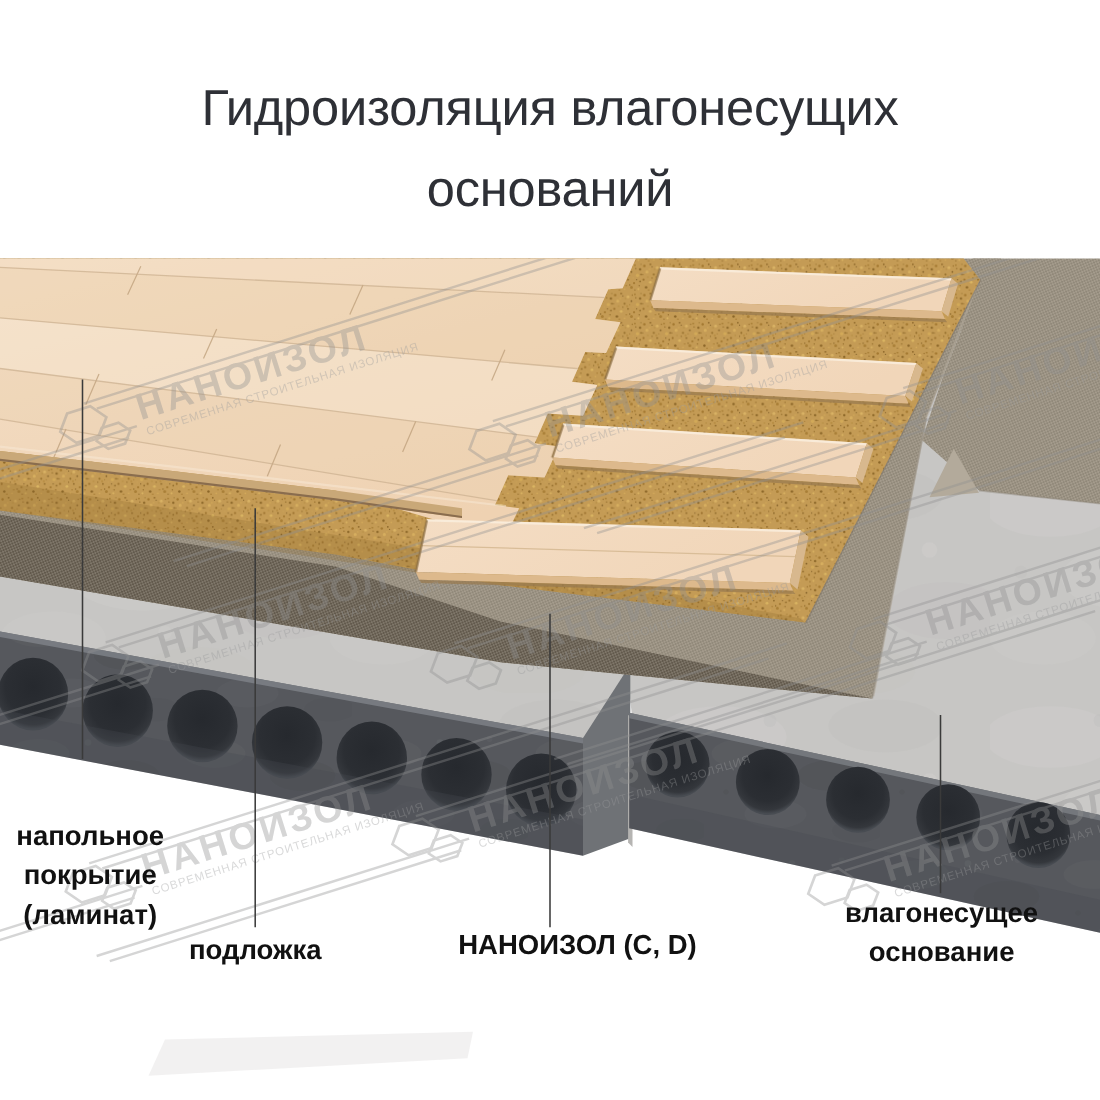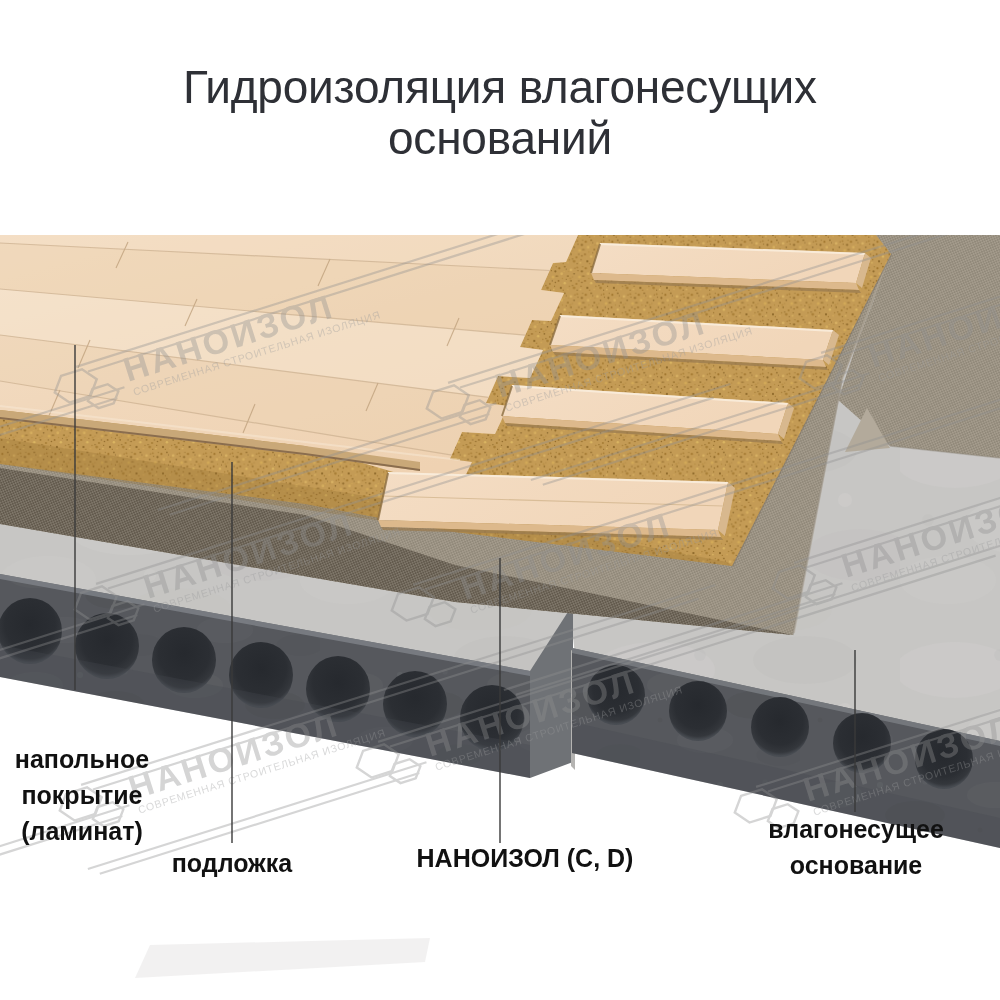--- a/index.html
+++ b/index.html
@@ -1,19 +1,19 @@
 <!DOCTYPE html>
 <html><head>
 <meta charset="utf-8">
 <style>
   html,body{margin:0;padding:0;}
   .page{position:relative;width:1000px;height:1000px;background:#ffffff;overflow:hidden;
         font-family:"Liberation Sans", sans-serif;}
   .title{position:absolute;top:62px;left:0;width:1000px;text-align:center;
-         font-size:46px;line-height:51px;font-weight:normal;color:#2e3036;letter-spacing:-0.2px;}
+         font-size:46px;line-height:73px;font-weight:normal;color:#2e3036;letter-spacing:-0.2px;}
 </style>
 </head>
 <body>
 <div class="page">
 
 <div class="title">Гидроизоляция влагонесущих<br>оснований</div>
 <svg width="1000" height="1000" viewBox="0 0 1000 1000" style="position:absolute;left:0;top:0">
 <defs>
 <linearGradient id="wood" x1="0" y1="0" x2="0.6" y2="1">
   <stop offset="0" stop-color="#f5e0c8"></stop>

